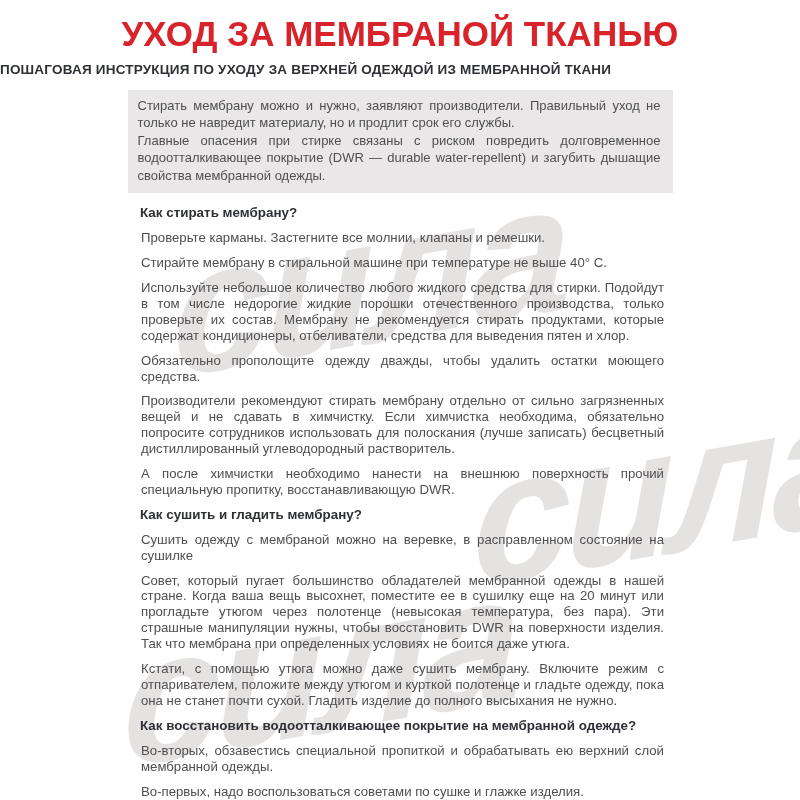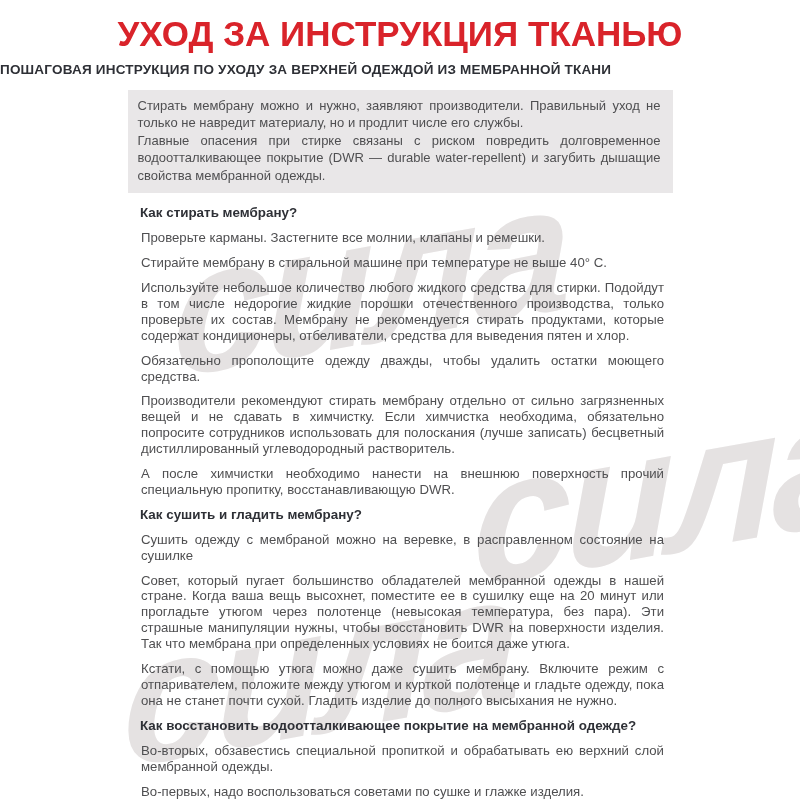--- a/index.html
+++ b/index.html
@@ -92,25 +92,25 @@
 </head>
 <body>
 
 <div class="watermark-layer">
   <span class="watermark-text wm-1">сила</span>
   <span class="watermark-text wm-2">сила</span>
   <span class="watermark-text wm-3">сила</span>
 </div>
 
 <div class="content">
-  <h1 class="page-title">УХОД ЗА ИНСТРУКЦИЯ ТКАНЬЮ</h1>
+  <h1 class="page-title">УХОД ЗА МЕМБРАНОЙ ТКАНЬЮ</h1>
   <h2 class="page-subtitle">ПОШАГОВАЯ ИНСТРУКЦИЯ ПО УХОДУ ЗА ВЕРХНЕЙ ОДЕЖДОЙ ИЗ МЕМБРАННОЙ ТКАНИ</h2>
 
   <div class="intro-box">
-    <p>Стирать мембрану можно и нужно, заявляют производители. Правильный уход не только не навредит материалу, но и продлит числе его службы.</p>
+    <p>Стирать мембрану можно и нужно, заявляют производители. Правильный уход не только не навредит материалу, но и продлит срок его службы.</p>
     <p>Главные опасения при стирке связаны с риском повредить долговременное водоотталкивающее покрытие (DWR — durable water-repellent) и загубить дышащие свойства мембранной одежды.</p>
   </div>
 
   <main class="article-body">
       <h2 class="sec-heading">Как стирать мембрану?</h2>
       <p class="sec-par">Проверьте карманы. Застегните все молнии, клапаны и ремешки.</p>
       <p class="sec-par">Стирайте мембрану в стиральной машине при температуре не выше 40° С.</p>
       <p class="sec-par">Используйте небольшое количество любого жидкого средства для стирки. Подойдут в том числе недорогие жидкие порошки отечественного производства, только проверьте их состав. Мембрану не рекомендуется стирать продуктами, которые содержат кондиционеры, отбеливатели, средства для выведения пятен и хлор.</p>
       <p class="sec-par">Обязательно прополощите одежду дважды, чтобы удалить остатки моющего средства.</p>
       <p class="sec-par">Производители рекомендуют стирать мембрану отдельно от сильно загрязненных вещей и не сдавать в химчистку. Если химчистка необходима, обязательно попросите сотрудников использовать для полоскания (лучше записать) бесцветный дистиллированный углеводородный растворитель.</p>

